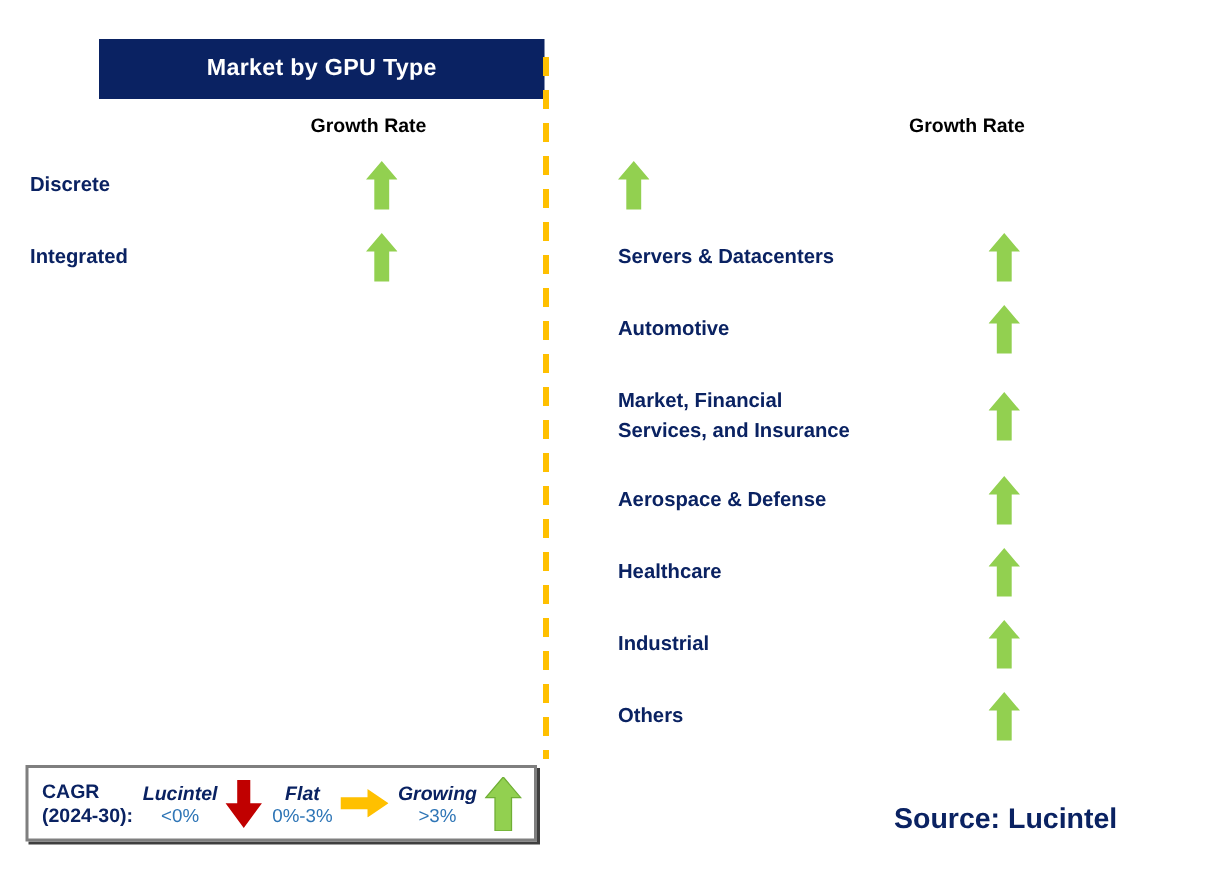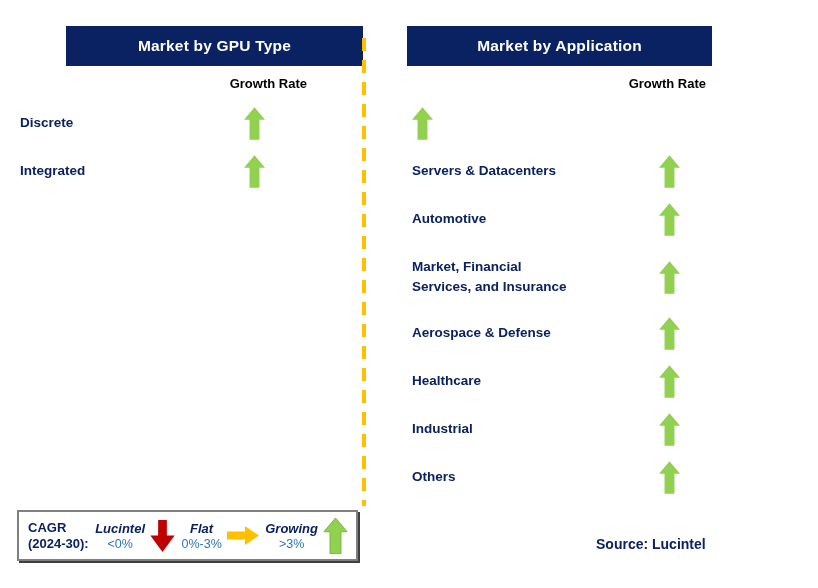--- a/index.html
+++ b/index.html
@@ -39,21 +39,21 @@
     align-items: center;
     justify-content: center;
     letter-spacing: 0.2px;
   }
   .panel-header.left { left: 19px; width: 297px; margin-left: 47px; }
   .panel-header.right { left: 407px; width: 305px; }
   .growth-label {
     position: absolute;
     top: 76px;
     width: 100px;
-    text-align: right;
+    text-align: left;
     font-size: 13px;
     font-weight: bold;
     color: var(--growth-label-text);
   }
   .growth-label.left { left: 207px; }
   .growth-label.right { left: 606px; }
   .row {
     position: absolute;
     height: 48px;
     display: flex;
@@ -120,21 +120,21 @@
     white-space: nowrap;
     margin-top: 1px;
   }
   .arrow-down { width: 25px; height: 32px; color: var(--negative-arrow); }
   .arrow-right { width: 32px; height: 19px; color: var(--flat-arrow); }
   .legend-up { width: 25px; height: 36px; color: var(--growing-arrow); }
   .source {
     position: absolute;
     left: 596px;
     top: 536px;
-    font-size: 14px;
+    font-size: 19px;
     font-weight: bold;
     color: var(--source-text);
     white-space: nowrap;
   }
 </style>
 </head>
 <body>
 
 <div class="canvas">
 
@@ -153,21 +153,20 @@
     <span class="item-label">Integrated</span>
     <span class="arrow-up">
       <svg width="21" height="33" viewBox="0 0 22 34">
           <polygon points="11,0 22,13 16.2,13 16.2,34 5.8,34 5.8,13 0,13" fill="currentColor"></polygon>
         </svg>
     </span>
   </div>
 
   <div class="divider"></div>
 
-  <div class="panel-header right">Market by Application</div>
   <div class="growth-label right">Growth Rate</div>
 
   <div class="row right-row" style="top:99px">
     <span class="arrow-up">
       <svg width="21" height="33" viewBox="0 0 22 34">
           <polygon points="11,0 22,13 16.2,13 16.2,34 5.8,34 5.8,13 0,13" fill="currentColor"></polygon>
         </svg>
     </span>
   </div>
   <div class="row right-row" style="top:147px">

